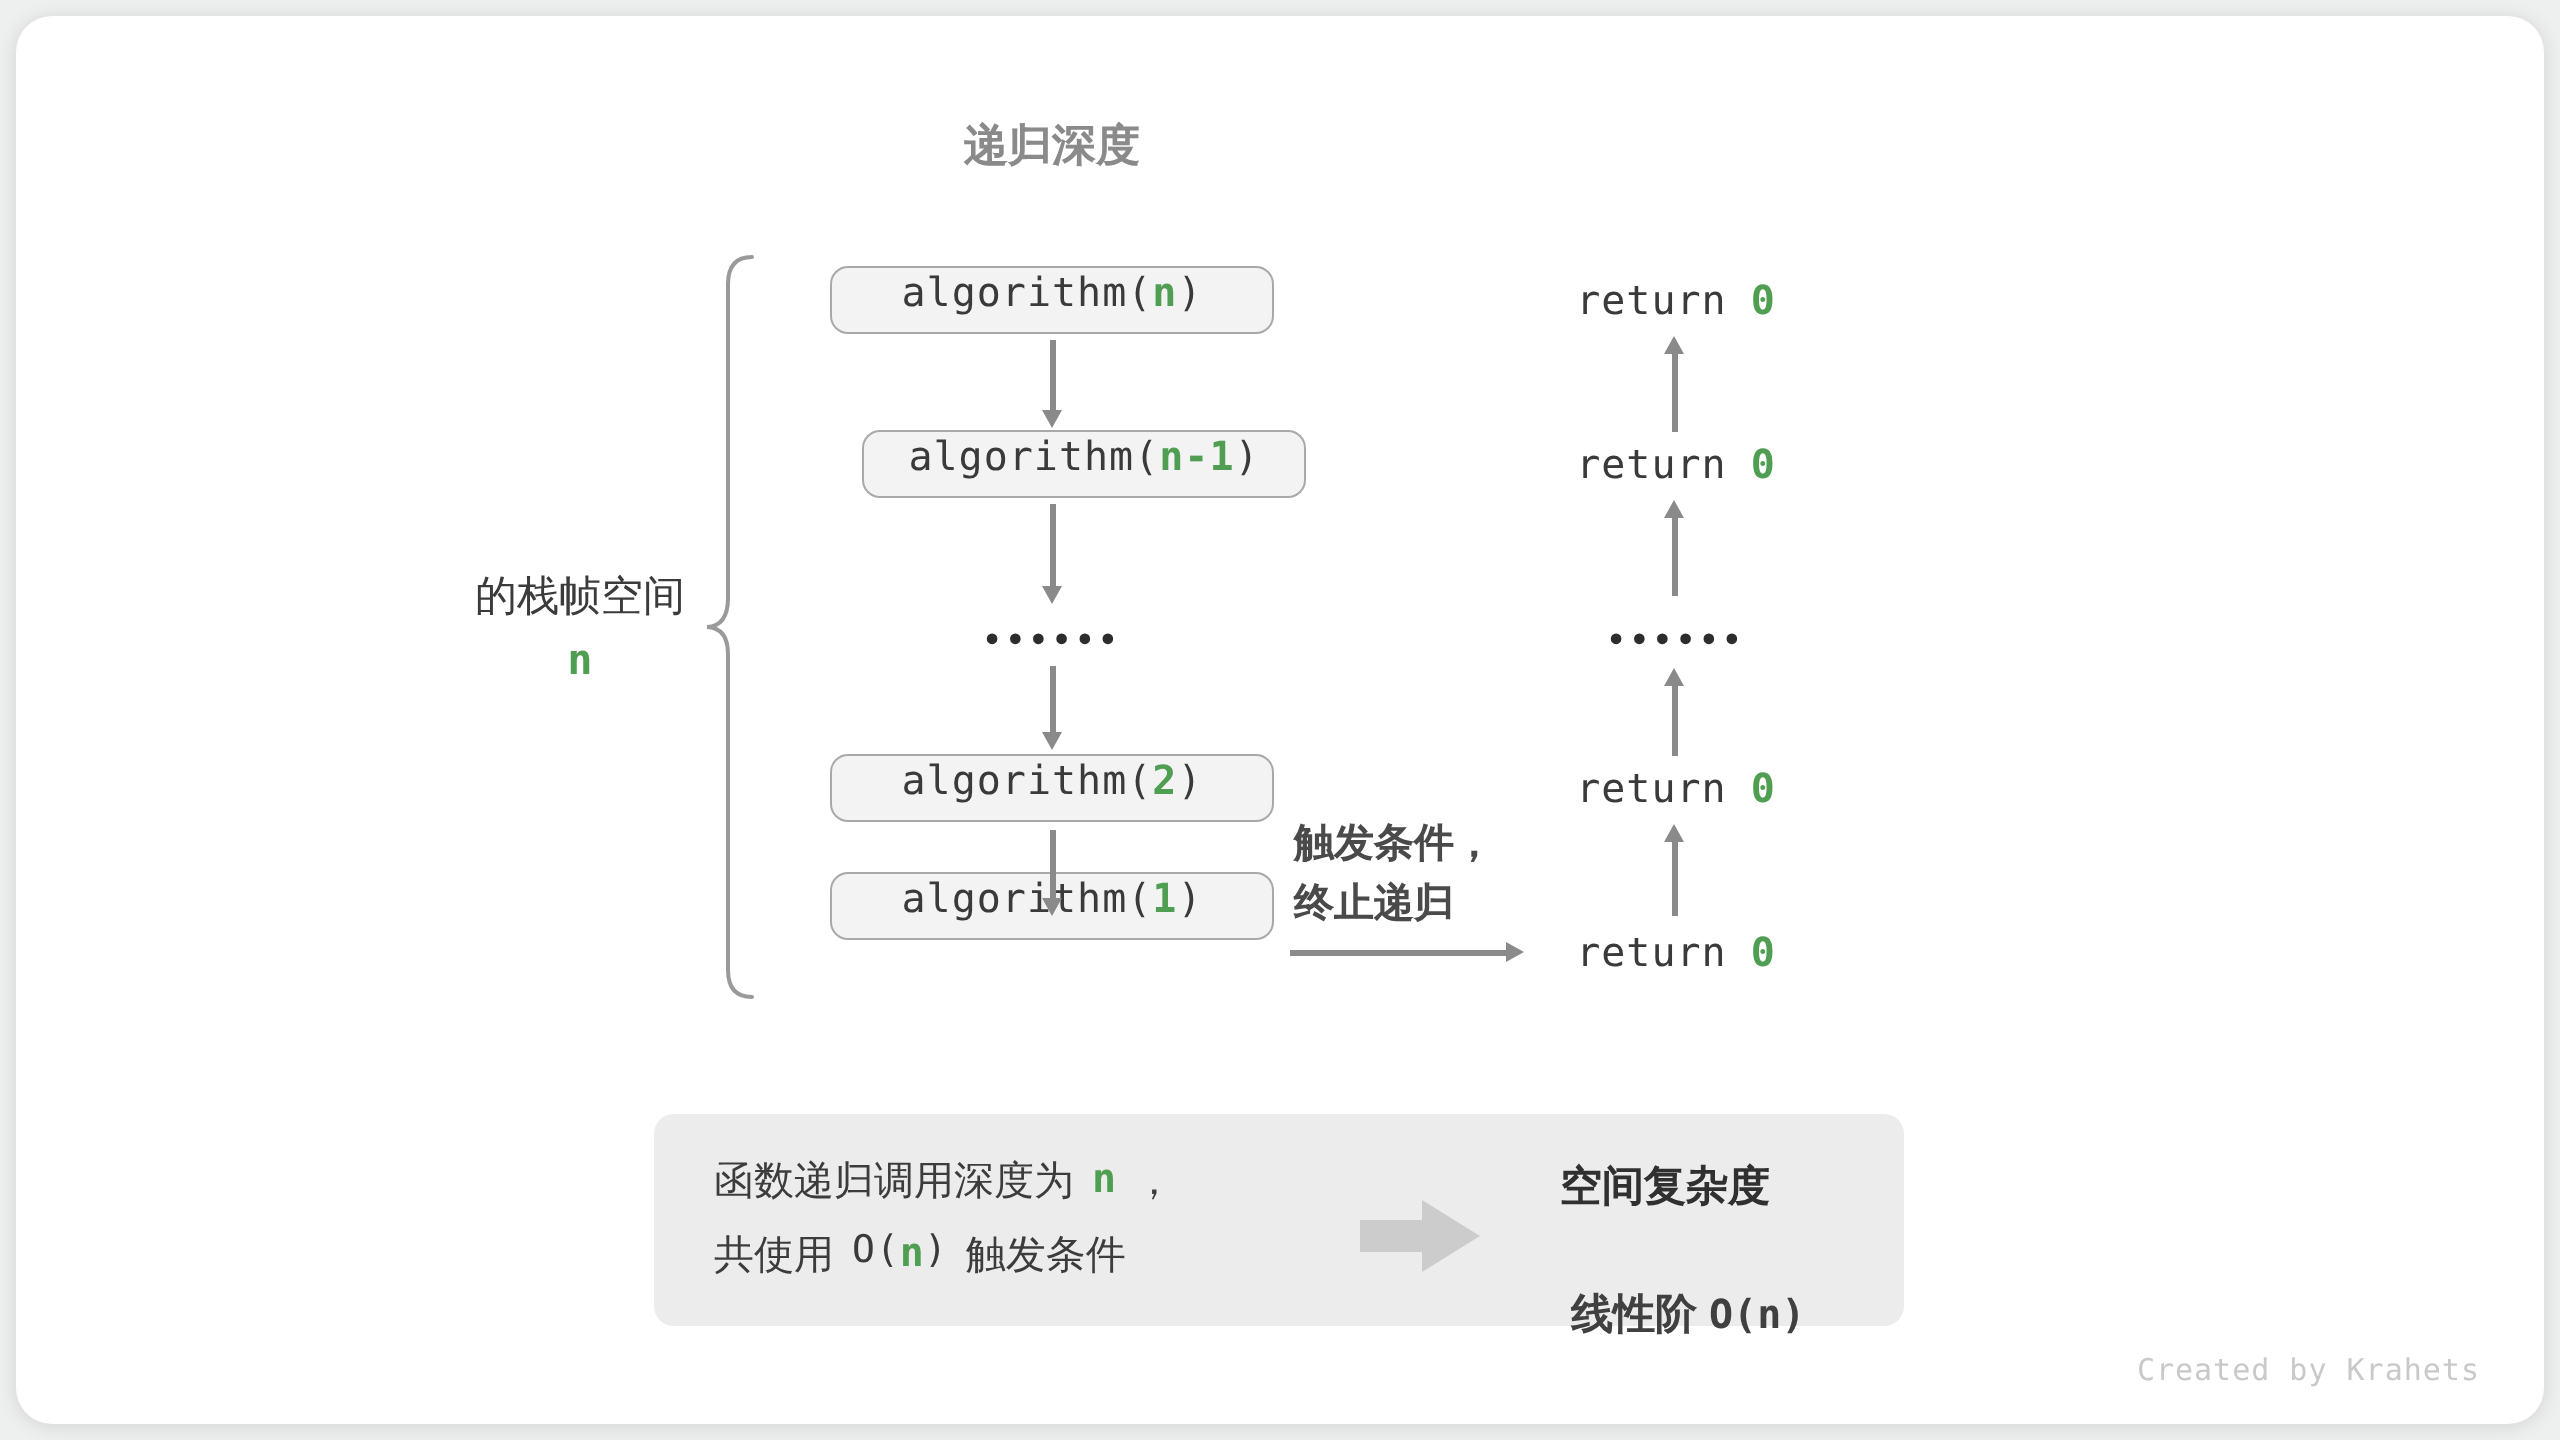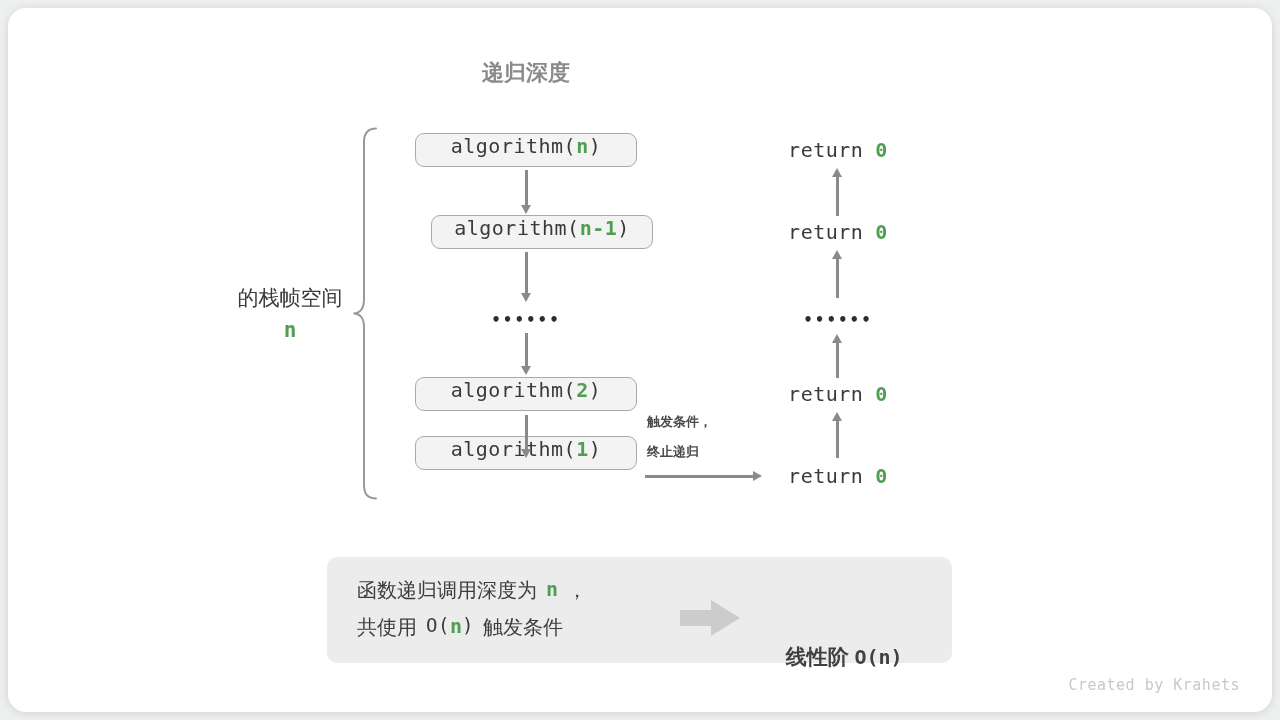--- a/index.html
+++ b/index.html
@@ -67,21 +67,21 @@
   }
 
   
   .depth-label { left:226px; width:128px; text-align:center; font-size:21px; color:#3b3b3b; }
   .depth-n {
     left:226px; width:128px; text-align:center;
     font-family:"DejaVu Sans Mono", monospace; font-size:21px; font-weight:bold; color:#4f9e52;
   }
 
   
-  .annotation { left:647px; top:407px; font-size:13px; font-weight:bold; color:#4a4a4a; line-height:30px; }
+  .annotation { left:647px; top:407px; font-size:20px; font-weight:bold; color:#4a4a4a; line-height:30px; }
 
   
   .panel { left:327px; top:557px; width:625px; height:106px; background:#ececec; border-radius:10px; }
   .panel-line {
     display:flex; align-items:flex-start; white-space:pre;
     font-size:20px; color:#3c3c3c; height:26px;
   }
   .panel-line .code { font-size:19px; }
   .panel-line .var { font-family:"DejaVu Sans Mono", monospace; font-weight:bold; color:#4f9e52; font-size:20px; }
   .sp8 { display:inline-block; width:9px; }
@@ -169,18 +169,19 @@
   </div>
   <div class="abs panel-line" style="left:357px; top:614px;">
     <span>共使用</span><span class="sp8"></span><span class="code">O(</span><span class="var">n</span><span class="code">)</span><span class="sp8"></span><span>触发条件</span>
   </div>
 
   <svg class="abs" style="left:680px; top:600px;" width="60" height="36" viewBox="0 0 60 36">
     <rect x="0" y="10" width="31" height="16" fill="#cccccc"></rect>
     <polygon points="31,0 60,18 31,36" fill="#cccccc"></polygon>
   </svg>
 
+  <div class="abs panel-title" style="top:579px;">空间复杂度</div>
   <div class="abs panel-result" style="top:619px;">
     <span>线性阶 </span><span class="mono">O(n)</span>
   </div>
 
   <div class="abs credit">Created by Krahets</div>
 </div>
 
 </body></html>

